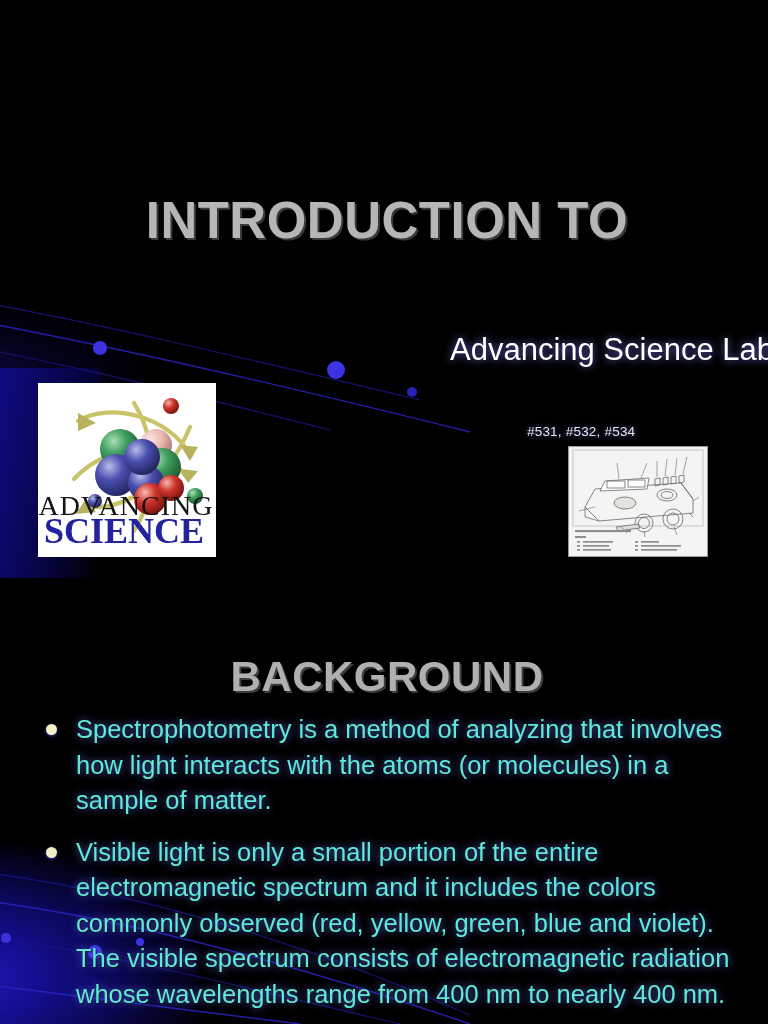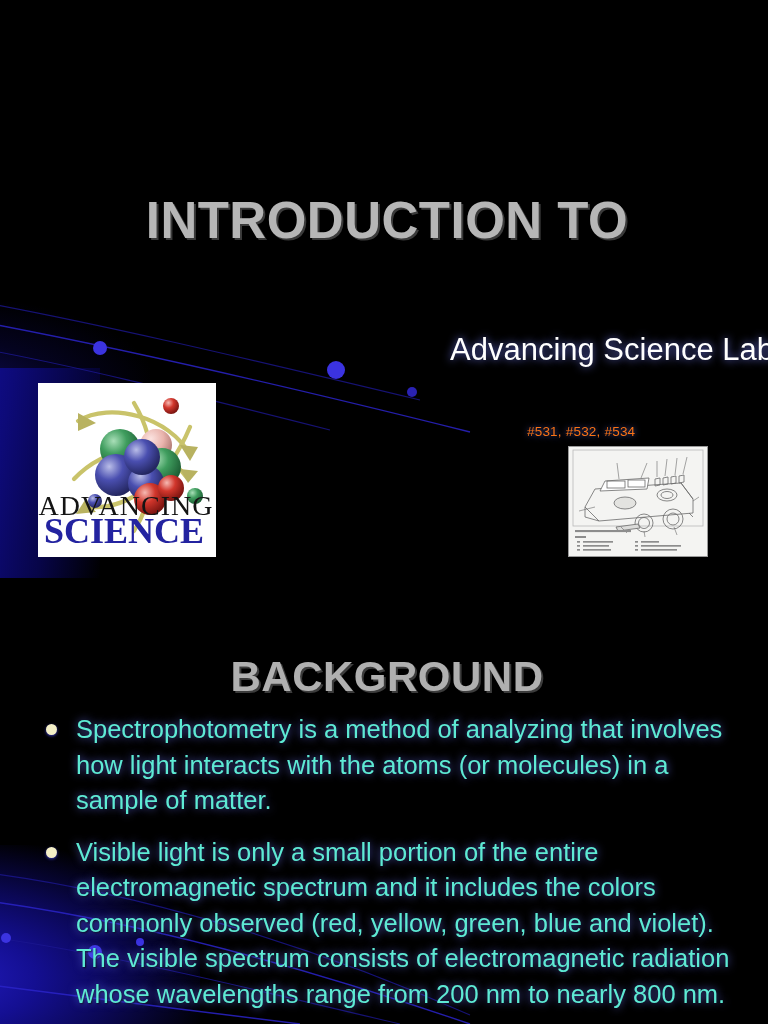--- a/index.html
+++ b/index.html
@@ -98,21 +98,21 @@
     text-shadow: 0 0 9px rgba(120,130,255,0.85), 1px 1px 2px rgba(0,0,0,0.9);
   }
   .subtitle.l1 { top: 332px; }
   .subtitle.l2 { top: 383px; }
 
   .course-codes {
     position: absolute;
     left: 527px;
     top: 424px;
     font-size: 13.5px;
-    color: #f97316;
+    color: #e5e5e5;
     letter-spacing: 0.2px;
     text-shadow: 0 0 6px rgba(120,130,255,0.7);
   }
 
   
   .logo-box {
     position: absolute;
     left: 38px;
     top: 383px;
     width: 178px;
@@ -334,17 +334,17 @@
 
   <h2 class="section-heading">BACKGROUND</h2>
 
   <div class="bullet-list">
     <div class="bullet-item">
       <span class="bullet-dot"></span>
       <span>Spectrophotometry is a method of analyzing that involves how light interacts with the atoms (or molecules) in a sample of matter.</span>
     </div>
     <div class="bullet-item">
       <span class="bullet-dot"></span>
-      <span>Visible light is only a small portion of the entire electromagnetic spectrum and it includes the colors commonly observed (red, yellow, green, blue and violet).  The visible spectrum consists of electromagnetic radiation whose wavelengths range from 200 nm to nearly 800 nm.</span>
+      <span>Visible light is only a small portion of the entire electromagnetic spectrum and it includes the colors commonly observed (red, yellow, green, blue and violet).  The visible spectrum consists of electromagnetic radiation whose wavelengths range from 400 nm to nearly 400 nm.</span>
     </div>
   </div>
 
 </div>
 
 </body></html>

